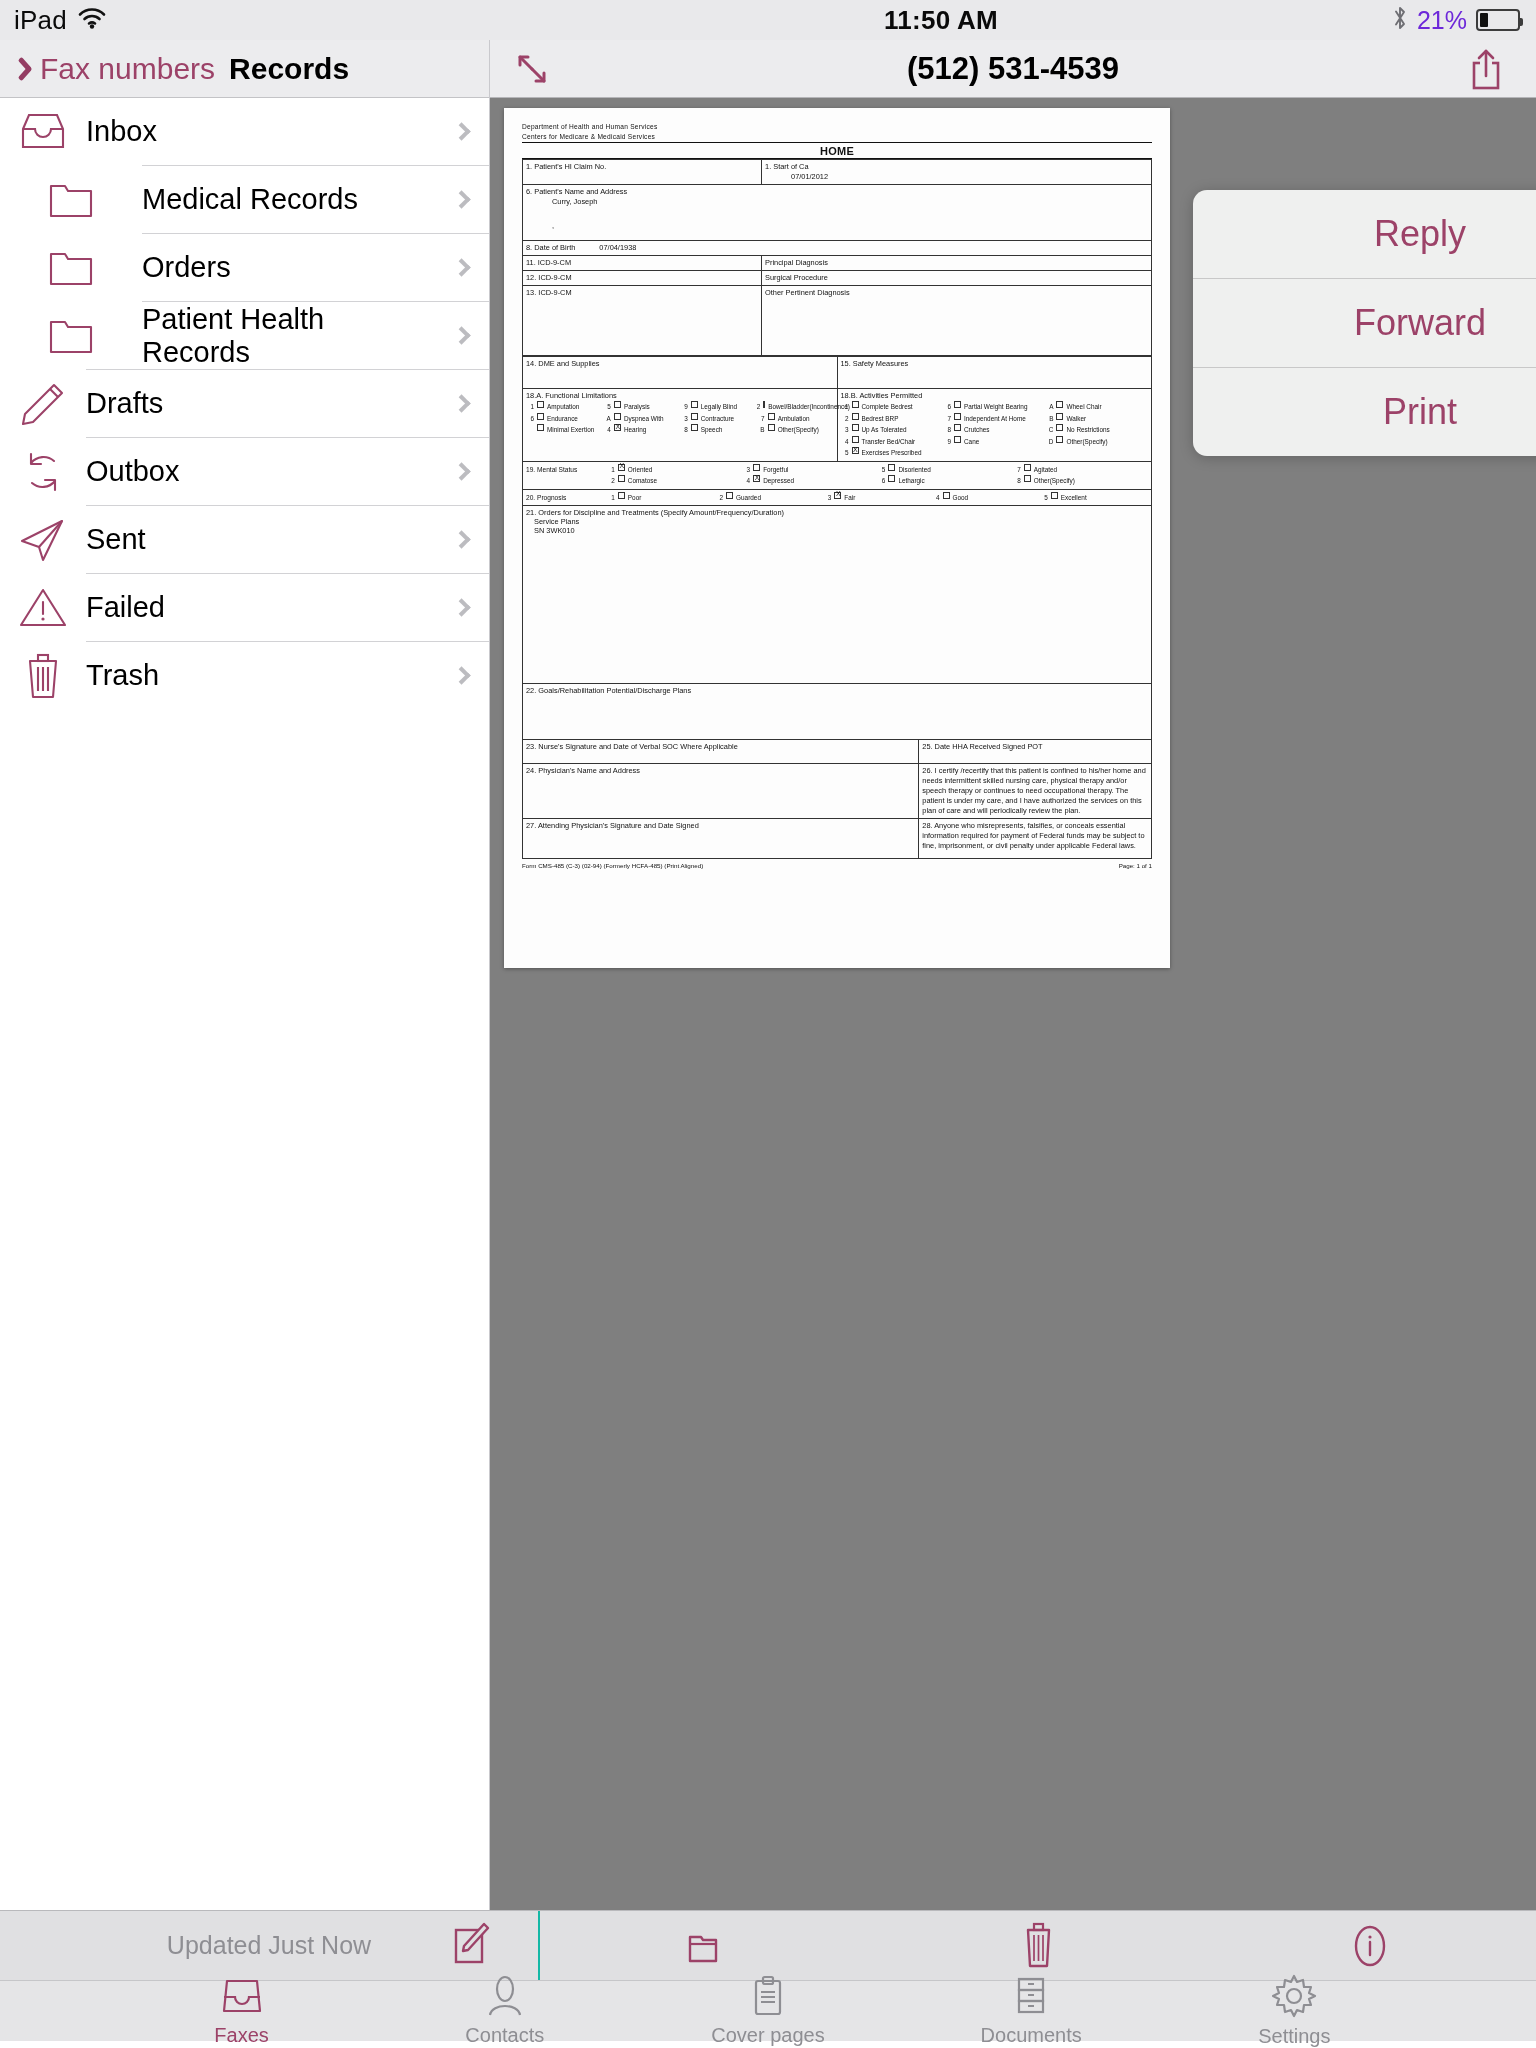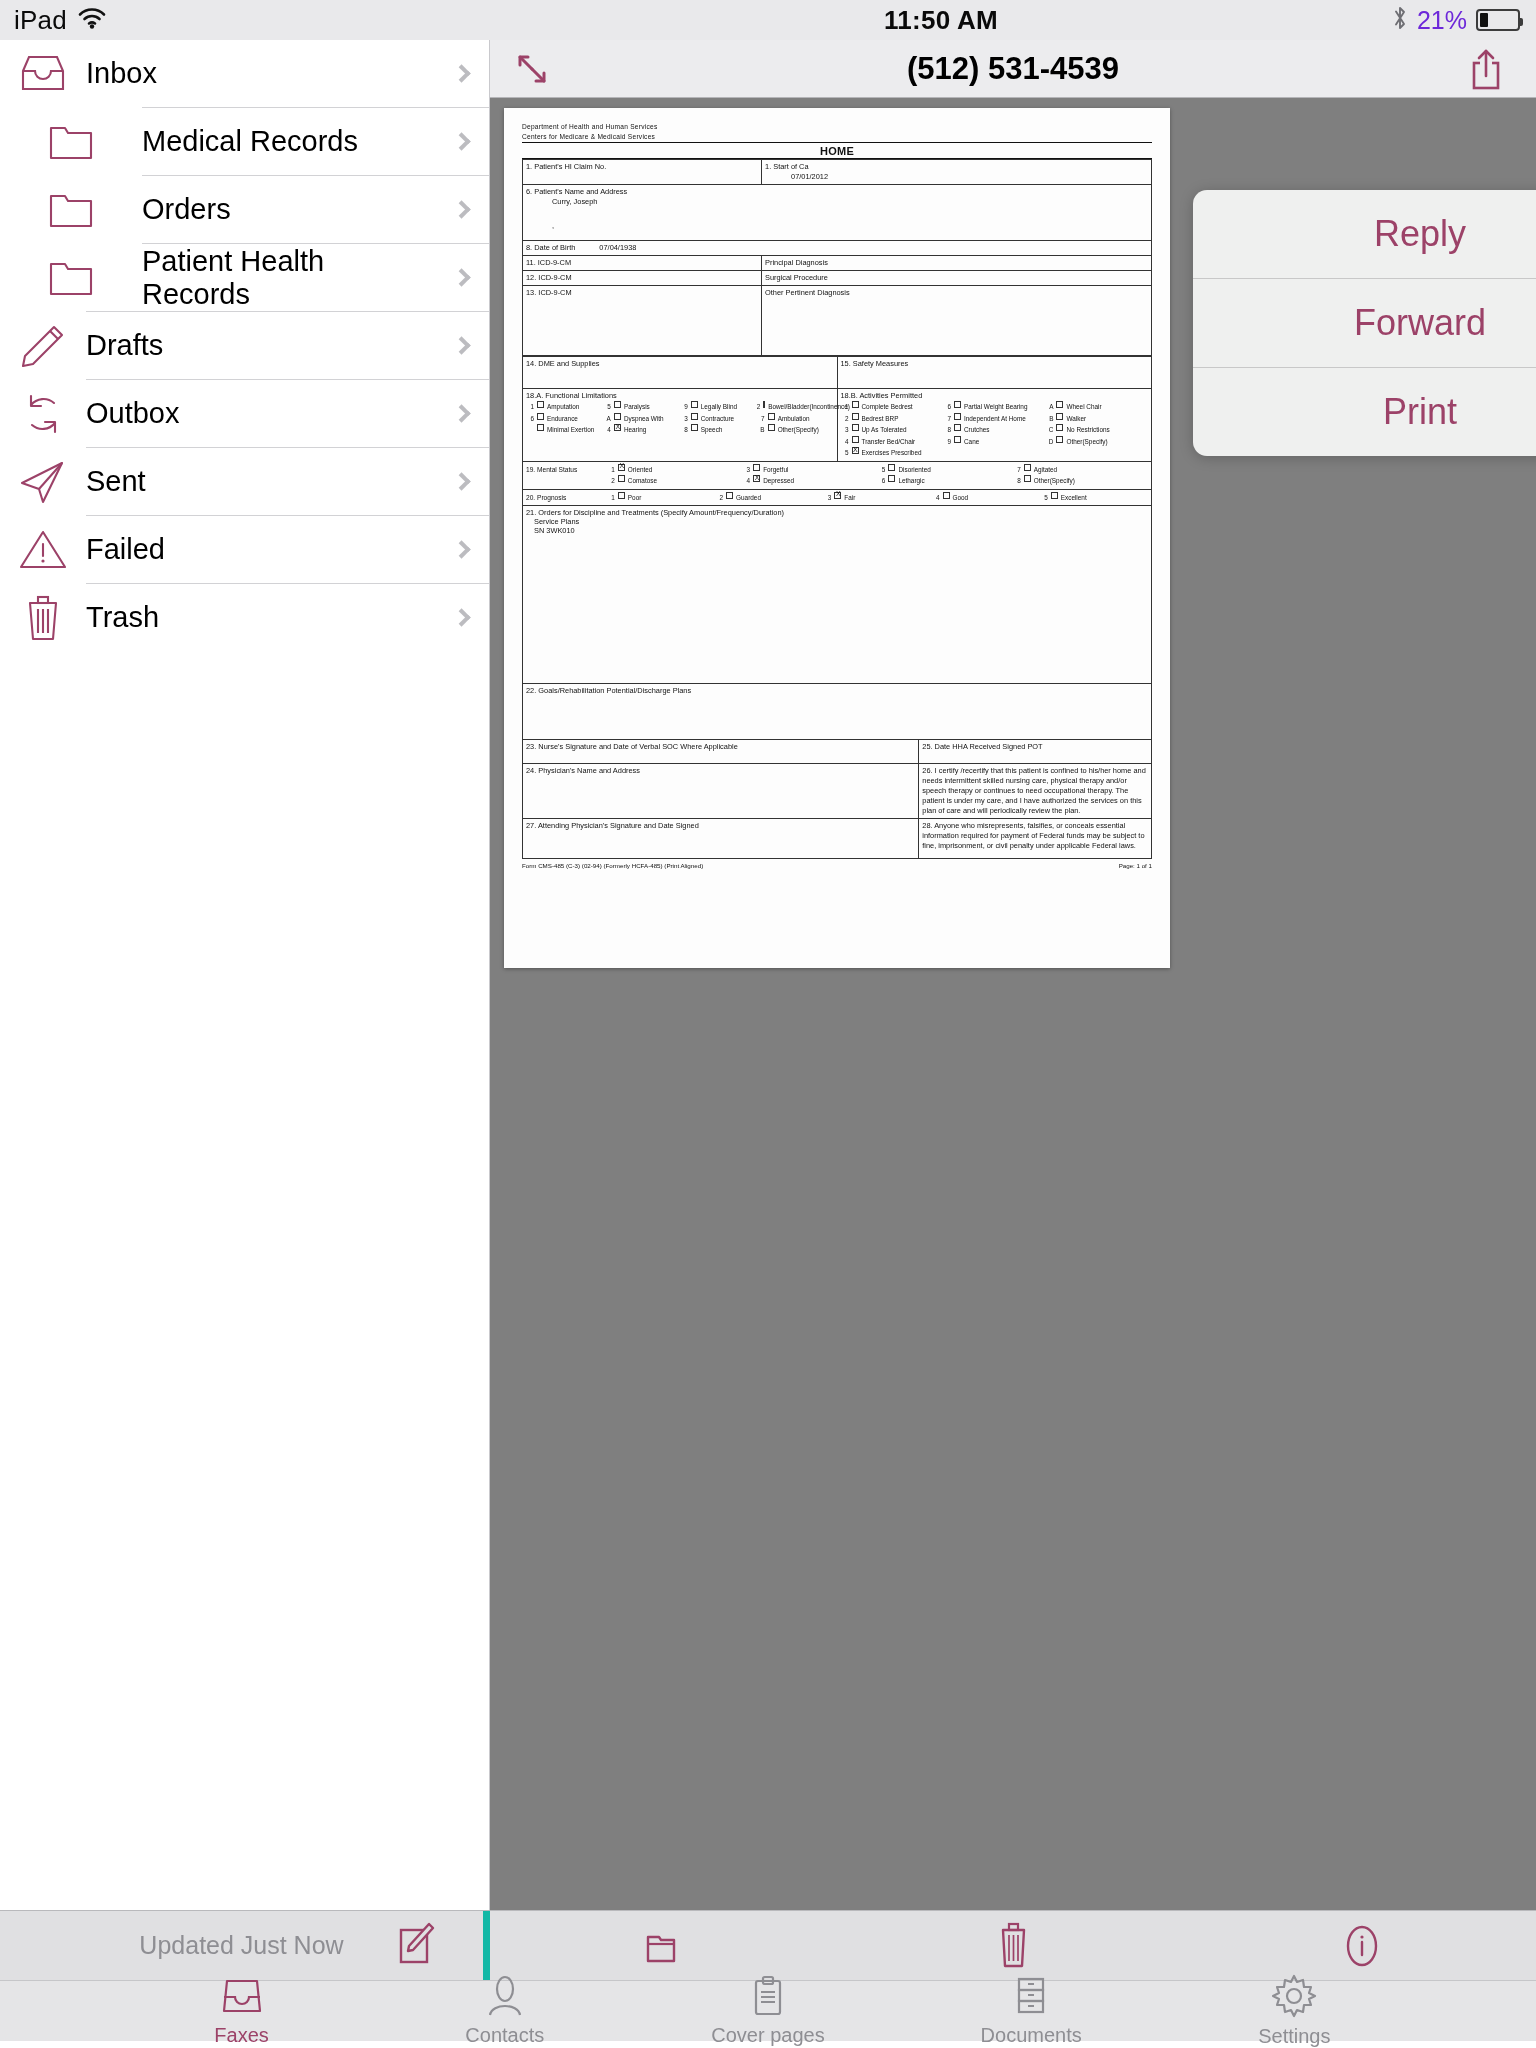--- a/index.html
+++ b/index.html
@@ -118,22 +118,22 @@
     font-size: 36px; color: #9c4268;
   }
   .pop-sep { height: 1px; background: #c8c8c8; }
 
   
   .toolbar {
     position: absolute; top: 1910px; left: 0; width: 1536px; height: 70px;
     background: #e0e0e2; display: flex; border-top: 1px solid #b9b9bc;
   }
   .tb-left {
-    width: 490px; display: flex; align-items: center; justify-content: center;
-    gap: 0; border-right: 7px solid #14b8a6; position: relative;
+    width: 540px; display: flex; align-items: center; justify-content: center;
+    gap: 0; border-right: 2px solid #14b8a6; position: relative;
   }
   .tb-updated { font-size: 25px; color: #8e8e93; position: absolute; left: 0; right: 0; text-align: center; }
   .tb-compose { position: absolute; right: 46px; top: 50%; transform: translateY(-50%); }
   .tb-right { flex: 1; display: flex; align-items: center; justify-content: space-around; }
   .tbi { display: flex; align-items: center; justify-content: center; }
 
   
   .tabbar {
     position: absolute; top: 1980px; left: 0; width: 1536px; height: 61px;
     background: #e5e5e7; display: flex; align-items: center;
@@ -174,20 +174,25 @@
       <span class="sb-batt-text">21%</span>
       <span class="batt-shell">
         <span class="batt-fill" id="batt-fill" style="width:21%"></span>
       </span>
     </div>
   </div>
 
   <div class="split">
 
     <div class="sidebar">
+      <div class="sb-nav">
+        <span class="back-chevron"></span>
+        <span class="back-label">Fax numbers</span>
+        <span class="nav-title">Records</span>
+      </div>
       <div class="folderlist" id="folderlist">
           <div class="row">
             <span class="row-icon">
               <svg width="52" height="46" viewBox="0 0 52 46" class="ico">
                 <path d="M6 20 L12 6 L40 6 L46 20 L46 38 L6 38 Z" class="ico"></path>
                 <path d="M6 20 L18 20 A8 8 0 0 0 34 20 L46 20" class="ico"></path>
               </svg>
             </span>
             <span class="row-label">Inbox</span>
             <span class="row-chev">

